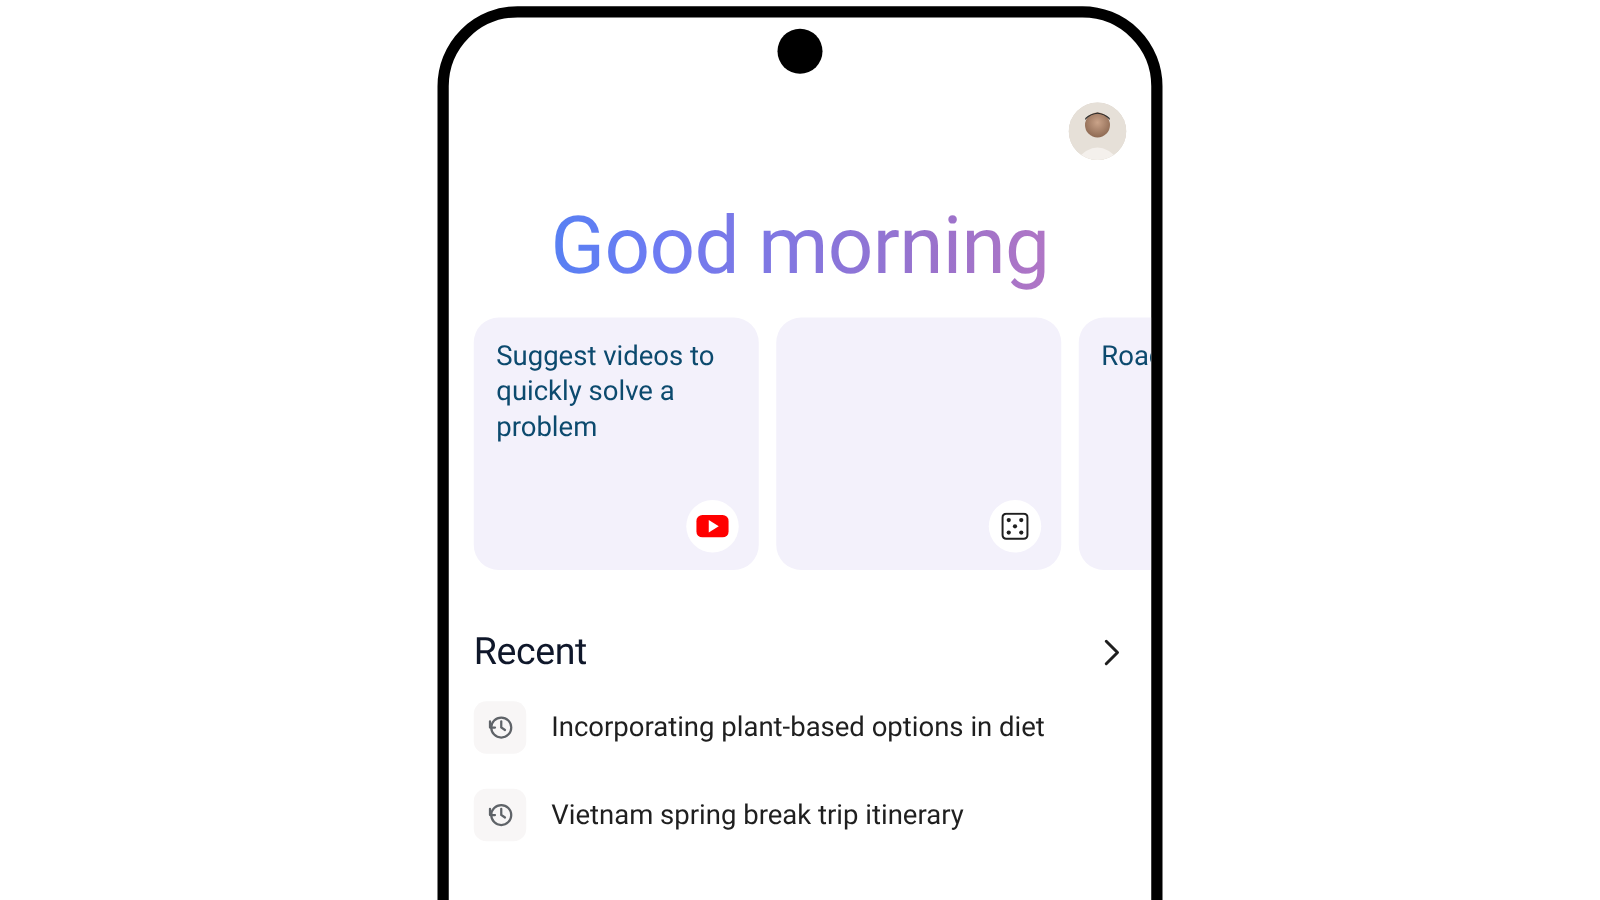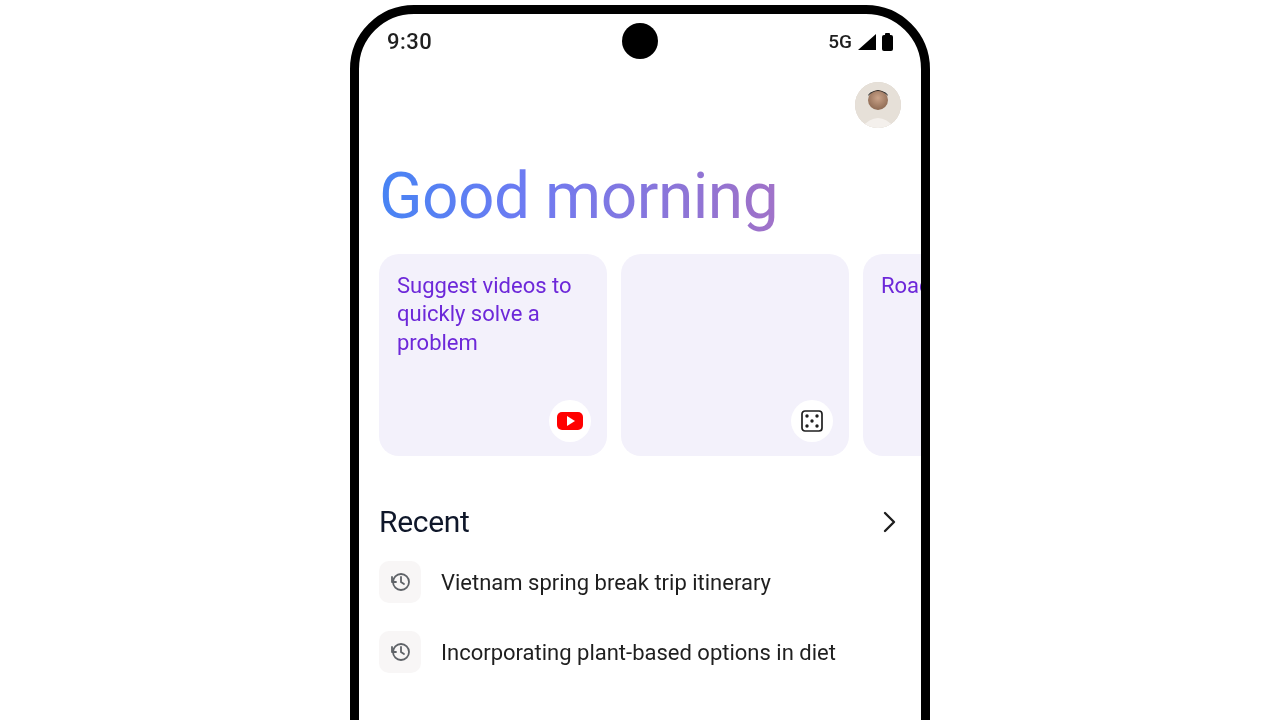--- a/index.html
+++ b/index.html
@@ -93,38 +93,39 @@
   .greeting {
     padding: 22px 20px 10px 20px;
     font-size: 64px;
     line-height: 1.05;
     font-weight: 400;
     letter-spacing: -0.5px;
     background: linear-gradient(90deg, #4285F4 0%, #6E7BF2 30%, #9B72CB 70%, #C47AC0 100%);
     -webkit-background-clip: text;
     background-clip: text;
     color: transparent;
+    text-align: center;
   }
 
   .cards-row {
     display: flex;
     gap: 14px;
     padding: 14px 0 14px 20px;
   }
   .card {
     flex: 0 0 228px;
     height: 202px;
     background: #f3f1fb;
     border-radius: 20px;
     padding: 18px 18px;
     box-sizing: border-box;
     position: relative;
     font-size: 22px;
     line-height: 1.28;
-    color: #6d28d9;
+    color: #0c4a6e;
     font-weight: 400;
   }
   .card .icon-chip {
     position: absolute;
     right: 16px;
     bottom: 14px;
     width: 42px;
     height: 42px;
     border-radius: 50%;
     background: #ffffff;
@@ -170,33 +171,20 @@
 
 </style>
 </head>
 <body>
 
 <div class="stage">
   <div class="phone">
 
     <div class="notch"></div>
 
-    <div class="status-bar">
-      <div class="status-left">9:30</div>
-      <div class="status-right">
-        <span>5G</span>
-        <svg width="18" height="16" viewBox="0 0 18 16">
-            <path d="M0 16 L18 16 L18 0 Z" fill="#000"></path>
-          </svg>
-        <svg width="11" height="18" viewBox="0 0 11 18">
-            <rect x="0" y="2" width="11" height="16" rx="2" fill="#000"></rect>
-            <rect x="3" y="0" width="5" height="3" rx="1" fill="#000"></rect>
-          </svg>
-      </div>
-    </div>
 
     <div class="content">
 
       <div class="topbar">
         <div class="avatar">
           <svg width="46" height="46" viewBox="0 0 46 46">
             <defs>
               <radialGradient id="skin" cx="50%" cy="40%" r="60%">
                 <stop offset="0%" stop-color="#caa389"></stop>
                 <stop offset="100%" stop-color="#8e6a53"></stop>
@@ -251,29 +239,29 @@
       </div>
 
       <div class="recent-item">
         <div class="recent-icon">
           <svg width="22" height="22" viewBox="0 0 22 22">
             <circle cx="12" cy="11" r="8" fill="none" stroke="#5f6368" stroke-width="1.8"></circle>
             <path d="M12 6 L12 11 L15 13" fill="none" stroke="#5f6368" stroke-width="1.8" stroke-linecap="round"></path>
             <path d="M3 6 L3 11 L7 11" fill="none" stroke="#5f6368" stroke-width="1.8" stroke-linecap="round" stroke-linejoin="round"></path>
           </svg>
         </div>
-        <span class="recent-text">Vietnam spring break trip itinerary</span>
+        <span class="recent-text">Incorporating plant-based options in diet</span>
       </div>
 
       <div class="recent-item">
         <div class="recent-icon">
           <svg width="22" height="22" viewBox="0 0 22 22">
             <circle cx="12" cy="11" r="8" fill="none" stroke="#5f6368" stroke-width="1.8"></circle>
             <path d="M12 6 L12 11 L15 13" fill="none" stroke="#5f6368" stroke-width="1.8" stroke-linecap="round"></path>
             <path d="M3 6 L3 11 L7 11" fill="none" stroke="#5f6368" stroke-width="1.8" stroke-linecap="round" stroke-linejoin="round"></path>
           </svg>
         </div>
-        <span class="recent-text">Incorporating plant-based options in diet</span>
+        <span class="recent-text">Vietnam spring break trip itinerary</span>
       </div>
 
     </div>
   </div>
 </div>
 
 </body></html>

